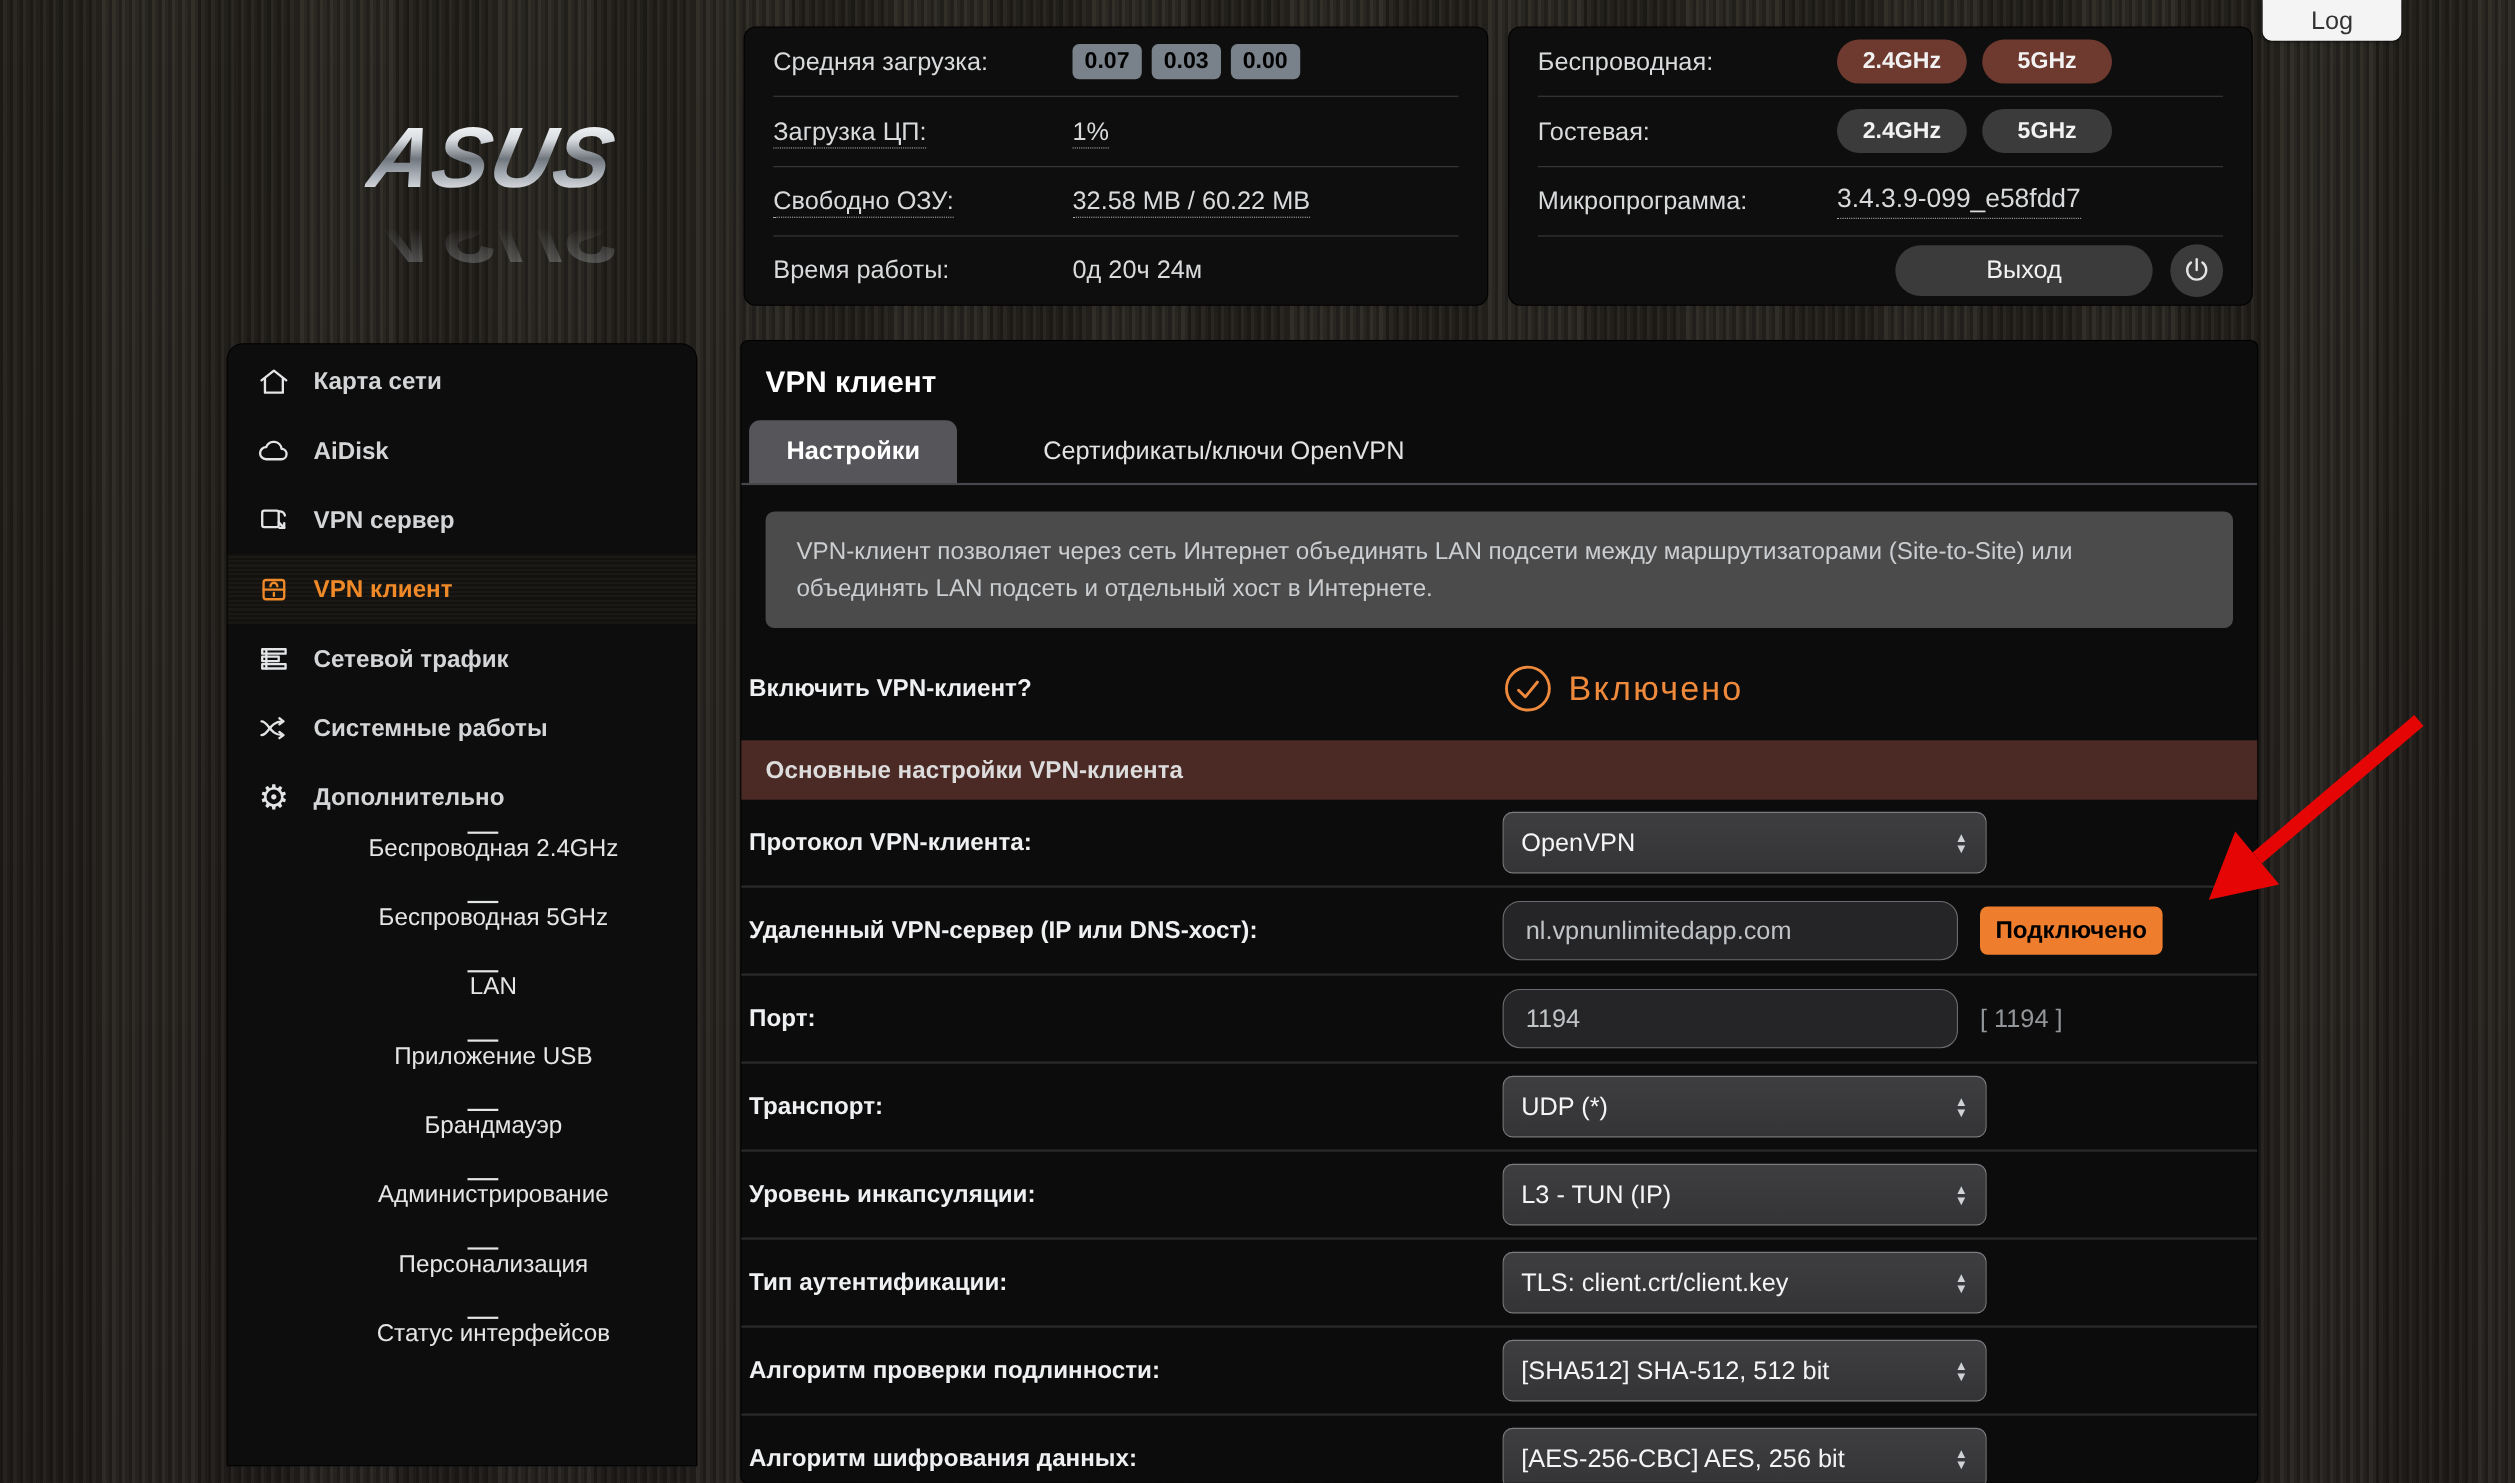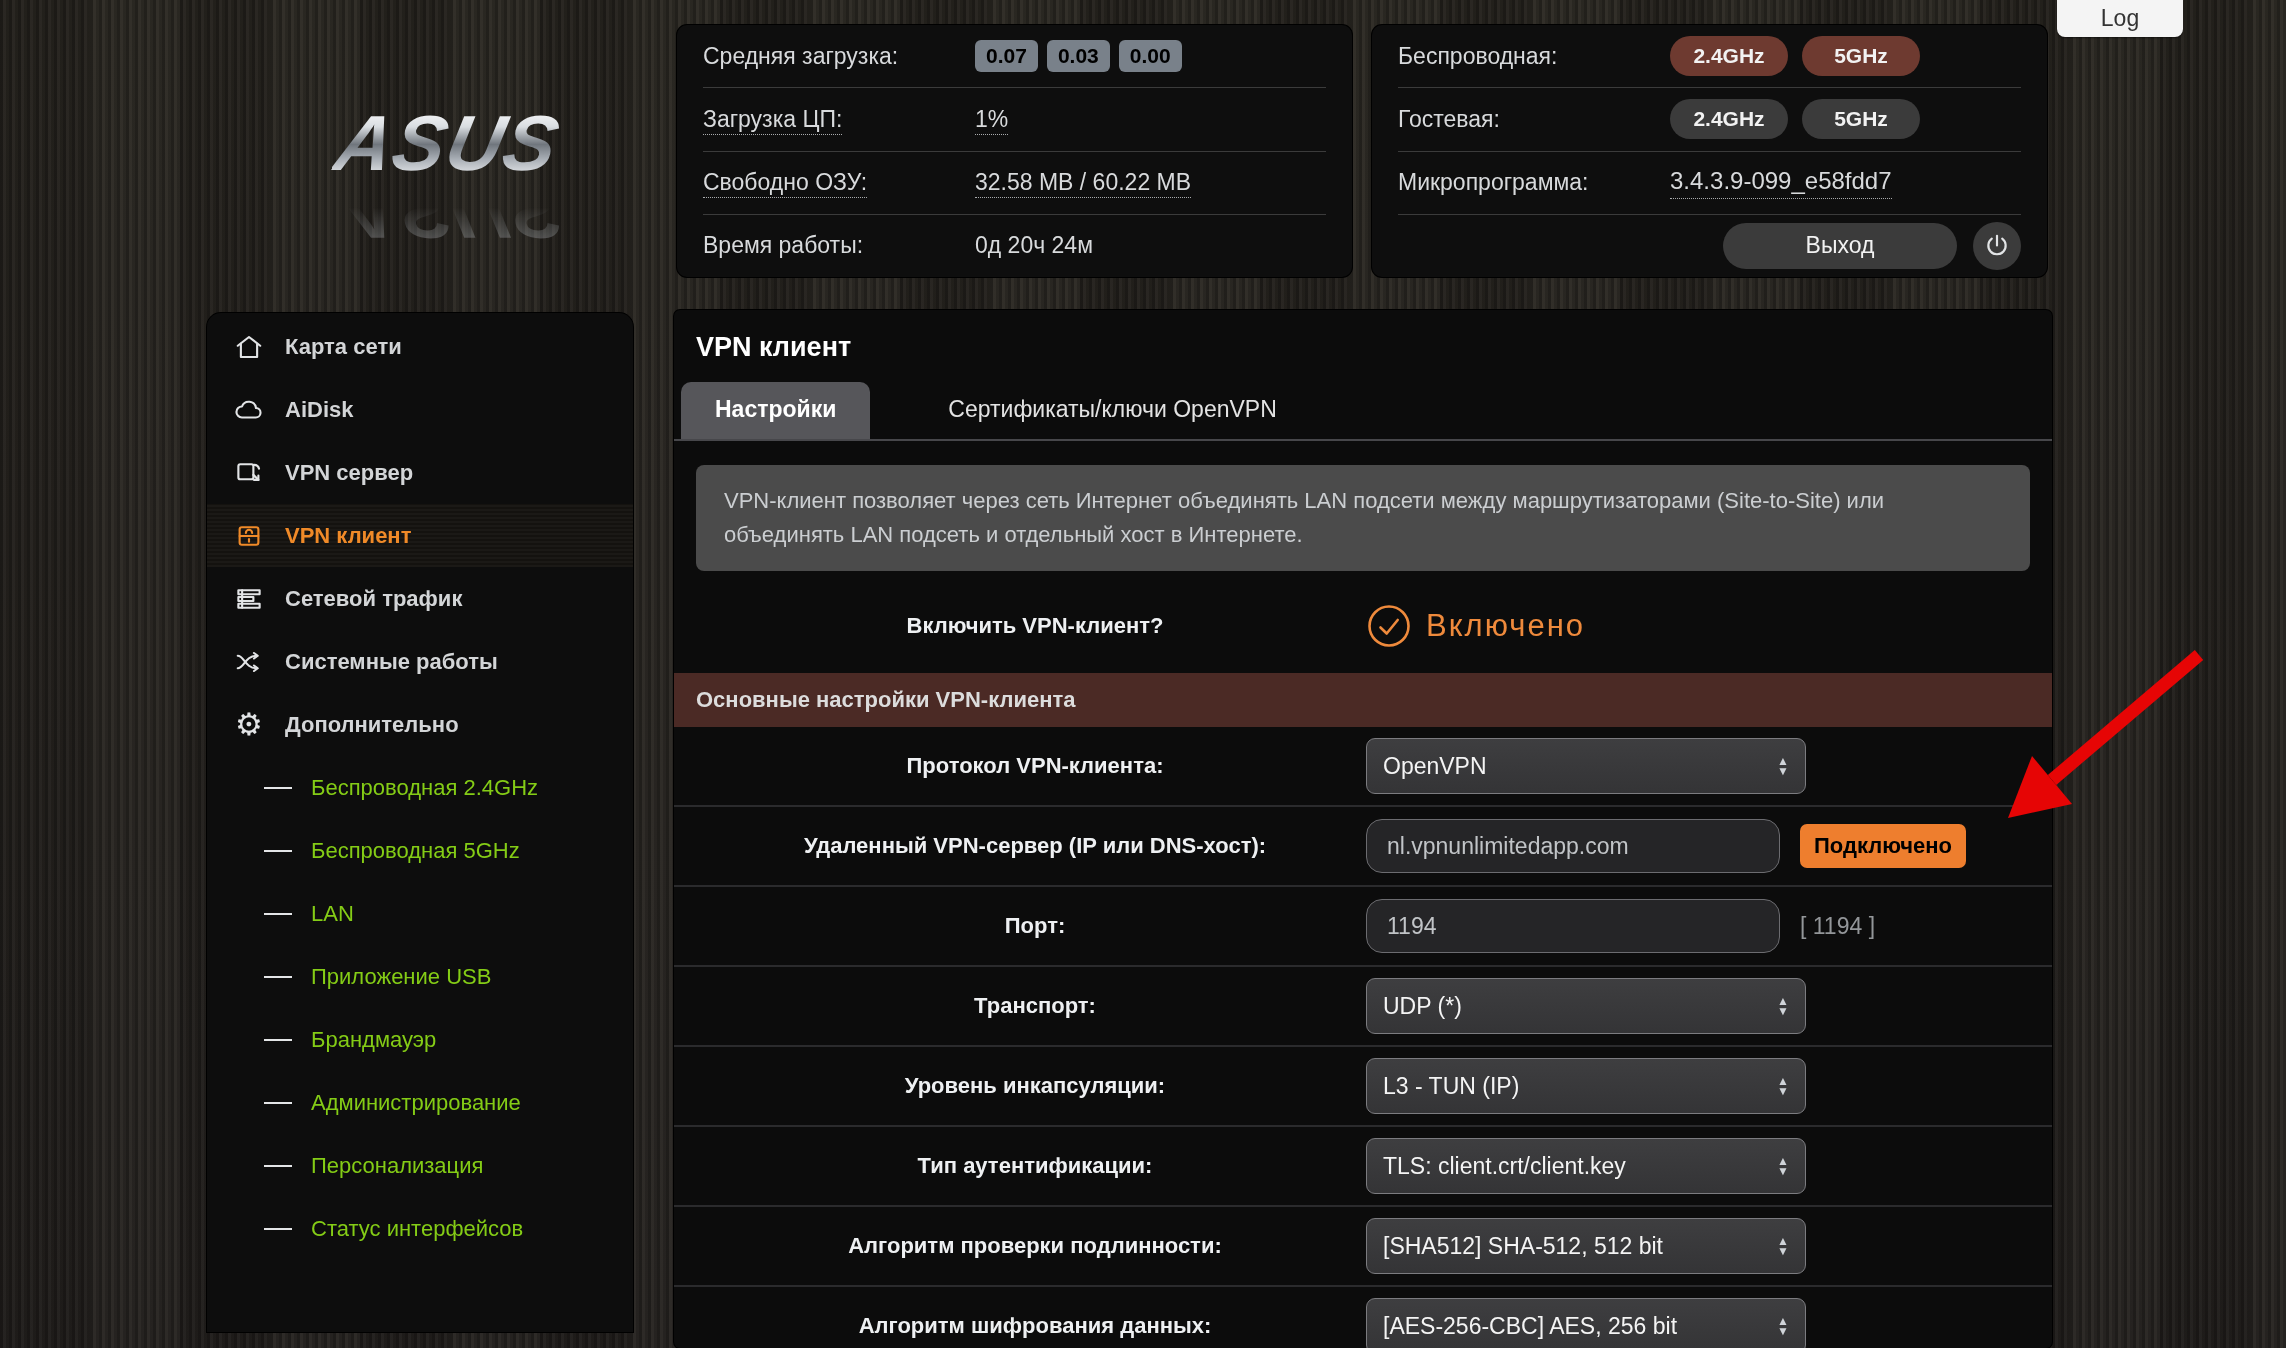--- a/index.html
+++ b/index.html
@@ -50,39 +50,39 @@
   .power-btn{width:48px;height:48px;border-radius:50%;background:#3b3b3b;display:flex;align-items:center;
     justify-content:center;cursor:pointer;}
   
   .sidebar{left:207px;top:313px;width:426px;height:1019px;border-radius:14px 14px 0 0;
     background:#0d0d0d;position:absolute;box-shadow:0 0 0 1px #000;padding-top:2px;box-sizing:border-box;}
   .side-item{height:63px;display:flex;align-items:center;padding-left:24px;cursor:pointer;color:#d3d5d7;}
   .side-item .ic{width:36px;height:36px;flex:none;margin-right:18px;display:flex;align-items:center;justify-content:center;}
   .side-item .lbl{font-size:22px;font-weight:bold;}
   .side-item.active{background:repeating-linear-gradient(0deg,#1b1916 0 2px,#14120f 2px 4px);}
   .side-item.active .lbl{color:#f08a28;}
-  .side-sub{height:63px;display:flex;align-items:center;padding-left:57px;cursor:pointer;color:#84cc16;}
+  .side-sub{height:63px;display:flex;align-items:center;padding-left:57px;cursor:pointer;color:#e5e5e5;flex-direction:column;}
   .side-sub .dash{width:28px;border-top:2px solid #e3e5e7;flex:none;margin-right:19px;}
   .side-sub .lbl{font-size:22px;}
   svg.icn{stroke:#e2e4e6;fill:none;stroke-width:1.7;stroke-linecap:round;stroke-linejoin:round;}
   .active svg.icn{stroke:#f08a28;}
   .gear-glyph{font-size:31px;color:#e2e4e6;line-height:1;}
   
   .main{left:674px;top:310px;width:1378px;height:1038px;position:absolute;background:#0c0c0c;
     border-radius:6px;box-shadow:0 0 0 1px #000;}
   .main-title{padding:22px 0 0 22px;color:#fff;font-size:27px;font-weight:bold;}
   .tabs{display:flex;margin-top:18px;height:58px;align-items:flex-end;gap:44px;}
   .tab{padding:14px 34px 16px 34px;font-size:23px;color:#e3e3e3;cursor:pointer;}
   .tab.active{background:#56565a;border-radius:10px 10px 0 0;color:#fff;font-weight:bold;margin-left:7px;}
   .tab-line{height:2px;background:#47474b;}
   .infobox{margin:24px 22px 16px 22px;background:#4b4b4b;border-radius:8px;padding:19px 28px;
     color:#cbced1;font-size:22px;line-height:1.55;}
   .enable-row{height:78px;display:flex;align-items:center;}
-  .row-label{padding-left:30px;width:692px;box-sizing:border-box;flex:none;
-    color:#eef0f2;font-size:22px;font-weight:bold;text-align:center;}
+  .row-label{padding-left:7px;width:692px;box-sizing:border-box;flex:none;
+    color:#eef0f2;font-size:22px;font-weight:bold;}
   .status-toggle{display:flex;align-items:center;gap:14px;cursor:pointer;}
   .status-text{color:#ef8a3c;font-size:31px;letter-spacing:2px;}
   .section-header{height:54px;margin-top:8px;background:#4b2a25;display:flex;align-items:center;
     padding-left:22px;color:#dcdcdc;font-size:22px;font-weight:bold;}
   .form-row{height:78px;display:flex;align-items:center;border-top:2px solid #2b2b2d;}
   .form-row.first{border-top:none;}
   .selectbox{width:440px;height:56px;box-sizing:border-box;border:1px solid #7c7c80;border-radius:9px;
     background:linear-gradient(180deg,#3e3e40,#343436);display:flex;align-items:center;
     justify-content:space-between;padding:0 16px;cursor:pointer;}
   .selectbox .val{color:#f4f4f4;font-size:23px;}

